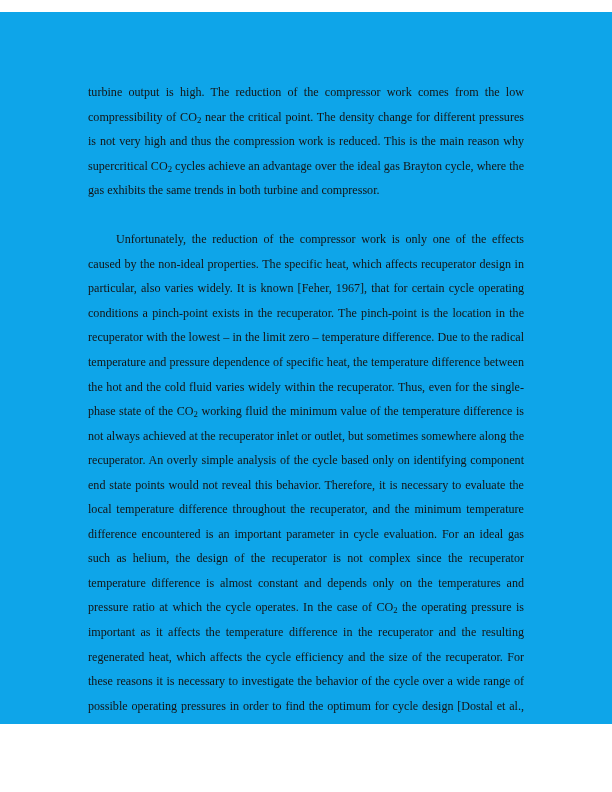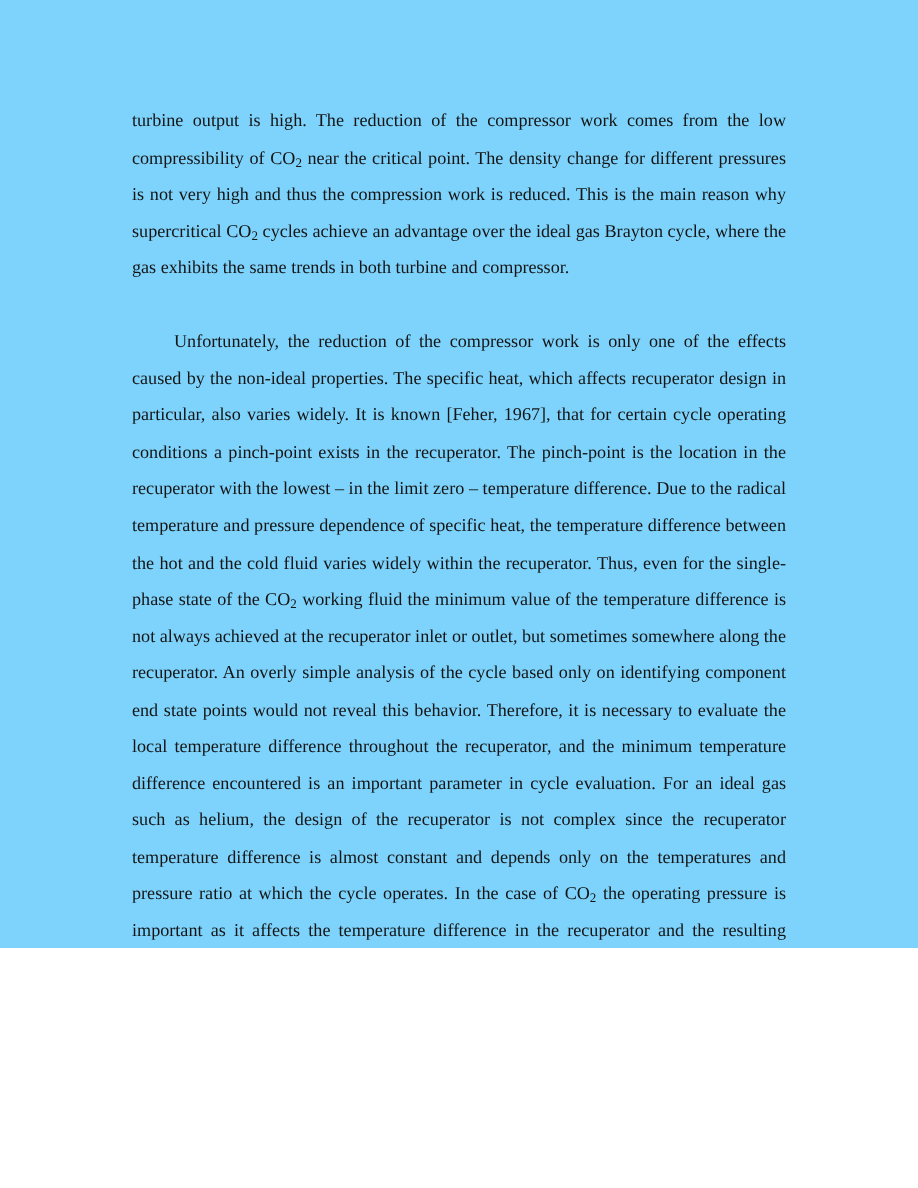--- a/index.html
+++ b/index.html
@@ -5,23 +5,23 @@
 <style>
   html, body {
     margin: 0;
     padding: 0;
     background: #ffffff;
   }
 
   .page {
     position: relative;
     width: 612px;
-    height: 632px;
-    margin: 0 auto;
-    background: #7dd3fc;
+    height: 712px;
+    margin: 12px auto;
+    background: #0ea5e9;
     box-sizing: border-box;
     overflow: hidden;
   }
 
   .text-column {
     position: absolute;
     left: 88px;
     top: 68px;
     width: 436px;
   }

